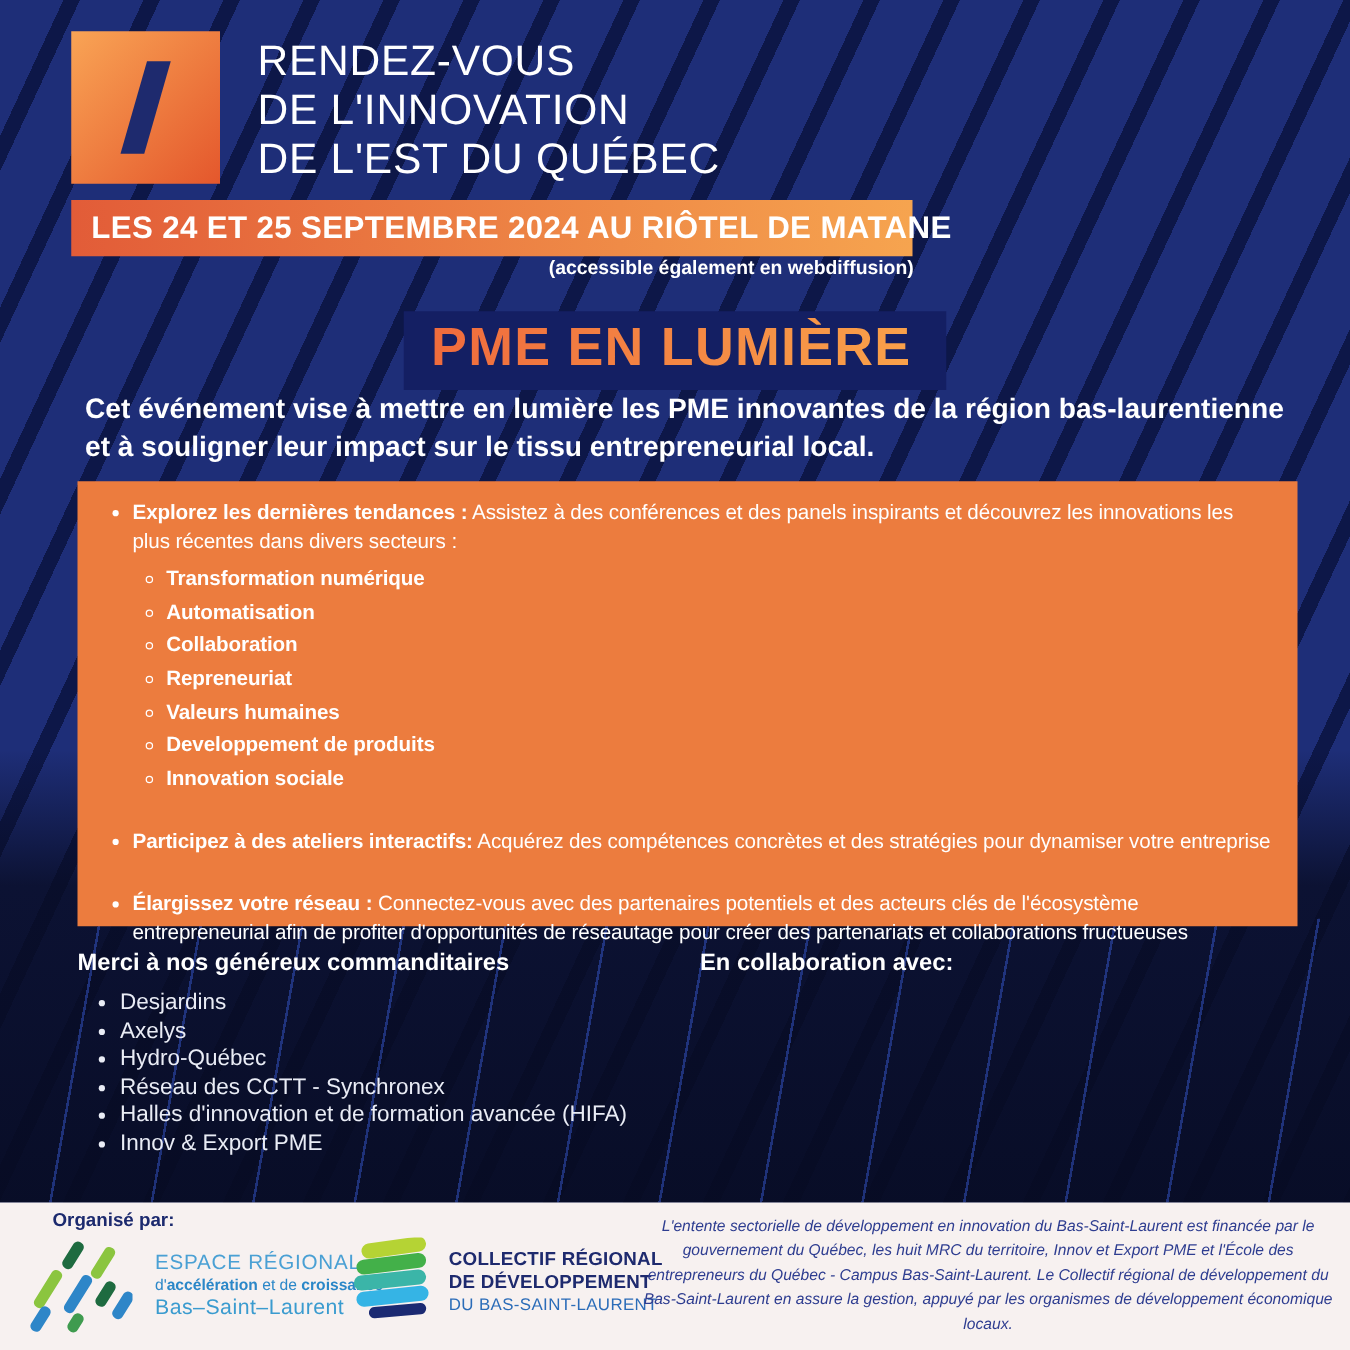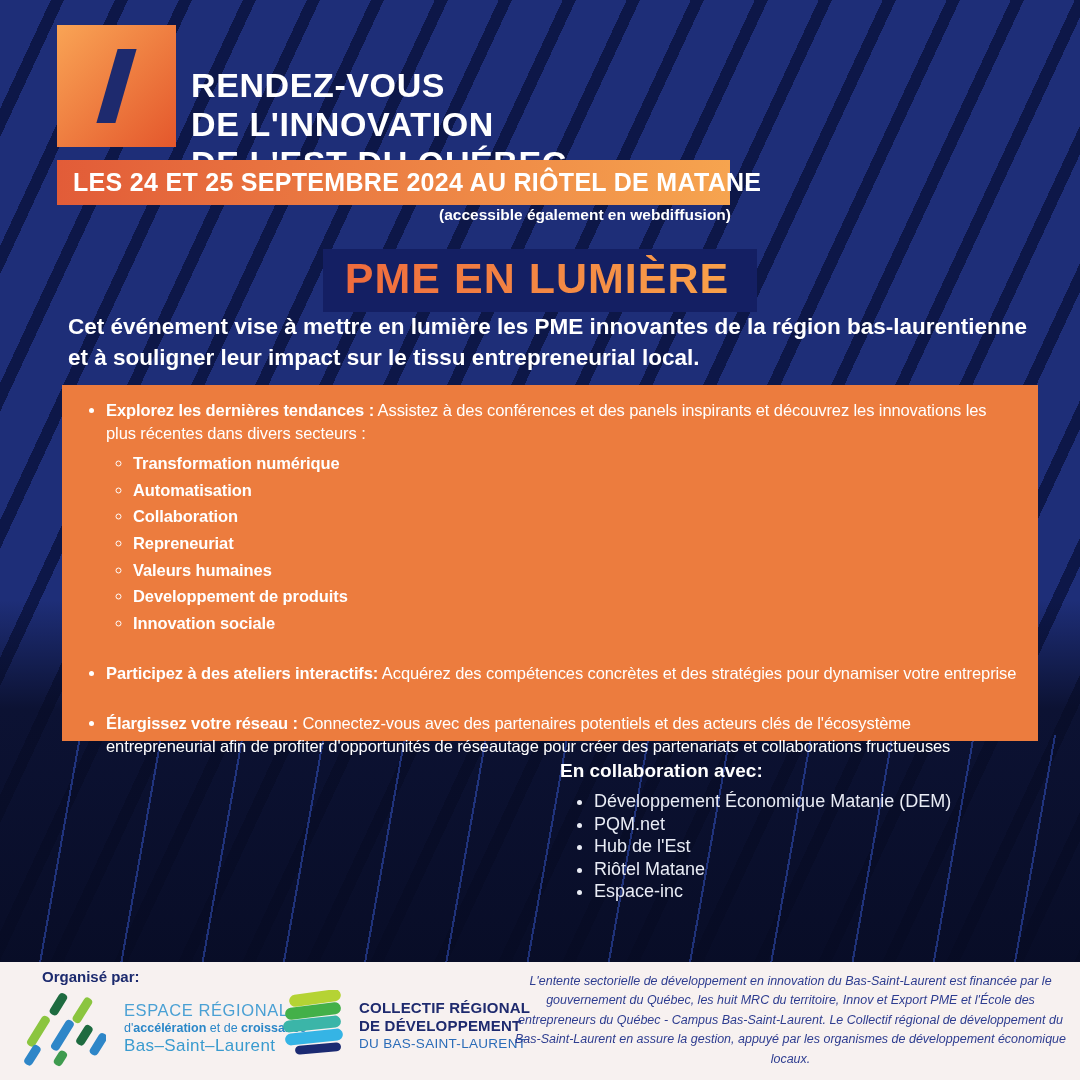--- a/index.html
+++ b/index.html
@@ -26,22 +26,22 @@
   
   .logo-box {
     position:absolute; left:57px; top:25px; width:119px; height:122px;
     background: linear-gradient(135deg, #f9a455 0%, #e4572c 100%);
     display:flex; align-items:center; justify-content:center;
   }
   .logo-slash {
     width:19px; height:74px; background:#1e2a6e; transform: skewX(-16deg);
   }
   .main-title {
-    position:absolute; left:191px; top:30px;
-    color:#ffffff; font-size:34px; font-weight:700; line-height:39px; letter-spacing:0.6px;margin-top:36px;
+    position:absolute; left:206px; top:30px;
+    color:#ffffff; font-size:34px; font-weight:400; line-height:39px; letter-spacing:0.6px;
   }
   .date-banner {
     position:absolute; left:57px; top:160px; width:673px; height:45px;
     background: linear-gradient(90deg, #e25c38 0%, #f6a44f 100%);
     display:flex; align-items:center; padding-left:16px; box-sizing:border-box;
     color:#ffffff; font-size:25px; font-weight:800; letter-spacing:0.3px; white-space:nowrap;
   }
   .webcast {
     position:absolute; left:435px; top:206px; width:300px; text-align:center;
     color:#ffffff; font-size:15.5px; font-weight:700;
@@ -136,29 +136,33 @@
             <li>Repreneuriat</li>
             <li>Valeurs humaines</li>
             <li>Developpement de produits</li>
             <li>Innovation sociale</li>
           </ul></li>
         <li class="hl-item"><span class="hl-lead">Participez à des ateliers interactifs:</span><span class="hl-rest"> Acquérez des compétences concrètes et des stratégies pour dynamiser votre entreprise</span></li>
         <li class="hl-item"><span class="hl-lead">Élargissez votre réseau :</span><span class="hl-rest"> Connectez-vous avec des partenaires potentiels et des acteurs clés de l'écosystème entrepreneurial afin de profiter d'opportunités de réseautage pour créer des partenariats et collaborations fructueuses</span></li>
       </ul>
   </div>
 
+  <div class="sponsors">
+    <div class="col-heading">Merci à nos généreux commanditaires</div>
+    <ul class="sp-list">
+        <li>Desjardins</li>
+        <li>Axelys</li>
+        <li>Hydro-Québec</li>
+        <li>Réseau des CCTT - Synchronex</li>
+        <li>Halles d'innovation et de formation avancée (HIFA)</li>
+        <li>Innov &amp; Export PME</li>
+      </ul>
+  </div>
   <div class="collabs">
     <div class="col-heading">En collaboration avec:</div>
-    <ul class="sp-list">
-        <li>Développement Économique Matanie (DEM)</li>
-        <li>PQM.net</li>
-        <li>Hub de l'Est</li>
-        <li>Riôtel Matane</li>
-        <li>Espace-inc</li>
-      </ul>
   </div>
 
   <div class="footer">
     <div class="organise">Organisé par:</div>
 
     <div class="espace-logo">
       <svg width="84" height="80" viewBox="0 0 84 80">
         <g>
           <rect x="32" y="4" width="9" height="24" rx="4" fill="#1e6b40" transform="rotate(32 36 16)"></rect>
           <rect x="56" y="8" width="9" height="28" rx="4" fill="#8bc53f" transform="rotate(32 60 22)"></rect>

